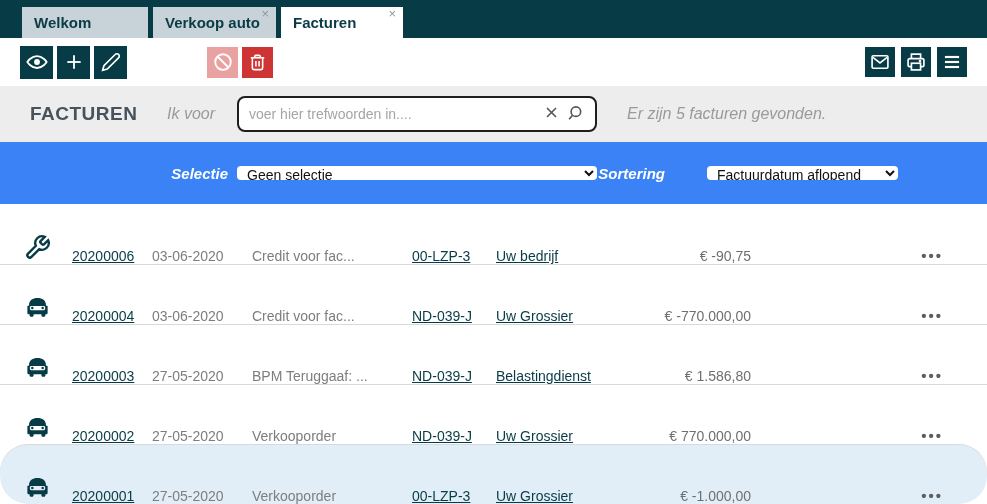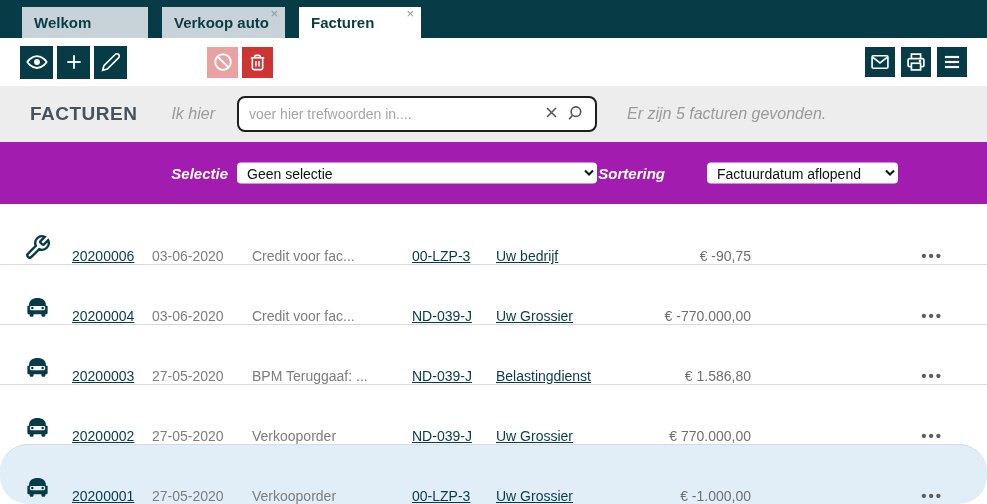--- a/index.html
+++ b/index.html
@@ -2,21 +2,21 @@
 <html><head>
 <meta charset="utf-8">
 <style>
   * { margin:0; padding:0; box-sizing:border-box; }
   html,body { width:987px; height:504px; overflow:hidden; }
   body { font-family:"Liberation Sans", sans-serif; background:#fff; }
 
   
   .tabbar { height:38px; background:#073b46; display:flex; align-items:flex-end; padding-left:22px; }
   .tab { position:relative; height:31px; display:flex; align-items:center; padding:0 12px;
-         background:#c8d2d9; margin-right:14px; cursor:pointer; }
+         background:#c8d2d9; margin-right:5px; cursor:pointer; }
   .tab .tab-label { font-size:15px; font-weight:bold; color:#0b3b45; white-space:nowrap; }
   .tab.active { background:#ffffff; }
   .tab-welkom { width:126px; }
   .tab-verkoop { width:123px; }
   .tab-facturen { width:122px; }
   .tab-close { position:absolute; top:0px; right:7px; font-size:13px; color:#8a97a1;
                line-height:14px; cursor:pointer; }
 
   
   .toolbar { height:48px; background:#ffffff; display:flex; align-items:center; padding:0 20px; }
@@ -41,26 +41,26 @@
                 display:flex; align-items:center; padding:0 8px 0 10px; }
   .search-box input { flex:1; border:none; outline:none; font-size:14px; color:#333;
                       font-family:"Liberation Sans", sans-serif; background:transparent; min-width:0; }
   .search-box input::placeholder { color:#a5a5a5; }
   .sb-icon { display:flex; align-items:center; justify-content:center; width:24px; height:24px;
              cursor:pointer; background:none; border:none; }
   .result-text { position:absolute; left:627px; top:50%; transform:translateY(-50%);
                  font-size:16px; font-style:italic; color:#9a9a9a; }
 
   
-  .filterbar { position:relative; height:62px; background:#a21caf; }
+  .filterbar { position:relative; height:62px; background:#3b82f6; }
   .flt-label { position:absolute; top:50%; transform:translateY(-50%); color:#fff;
                font-size:15px; font-weight:bold; font-style:italic; }
   .lbl-selectie  { left:130px; width:98px; text-align:right; }
   .lbl-sortering { left:570px; width:95px; text-align:right; }
-  .filterbar select { position:absolute; top:50%; transform:translateY(-50%); height:21px;
+  .filterbar select { position:absolute; top:50%; transform:translateY(-50%); height:14px;
                       border:none; border-radius:4px; background:#fff; font-size:14px; color:#111;
                       padding:0 6px; font-family:"Liberation Sans", sans-serif; }
   .sel-selection { left:237px; width:360px; }
   .sel-sort      { left:707px; width:191px; }
 
   
   .invoice-table { background:#fff; }
   .row { height:60px; display:flex; align-items:flex-end; padding-left:24px; background:#fff; }
   .row + .row { border-top:1px solid #d9d9d9; }
   .row.highlight { background:#e1eef8;border-radius:28px; }
@@ -163,21 +163,21 @@
           <line x1="3.5" y1="6" x2="20.5" y2="6"></line>
           <line x1="3.5" y1="12" x2="20.5" y2="12"></line>
           <line x1="3.5" y1="18" x2="20.5" y2="18"></line>
         </svg>
       </span>
   </button>
 </div>
 
 <div class="searchbar">
   <div class="page-title">FACTUREN</div>
-  <div class="zoek-label">Ik hier</div>
+  <div class="zoek-label">Ik voor</div>
   <div class="search-box">
     <input type="text" value="" placeholder="voer hier trefwoorden in...." style="">
     <button class="sb-icon">
       <span><svg width="15" height="15" viewBox="0 0 20 20" fill="none" stroke="#555" stroke-width="2.2">
             <line x1="4" y1="4" x2="16" y2="16"></line>
             <line x1="16" y1="4" x2="4" y2="16"></line>
           </svg></span>
     </button>
     <button class="sb-icon">
       <span><svg width="18" height="18" viewBox="0 0 20 20" fill="none" stroke="#555" stroke-width="1.8">

